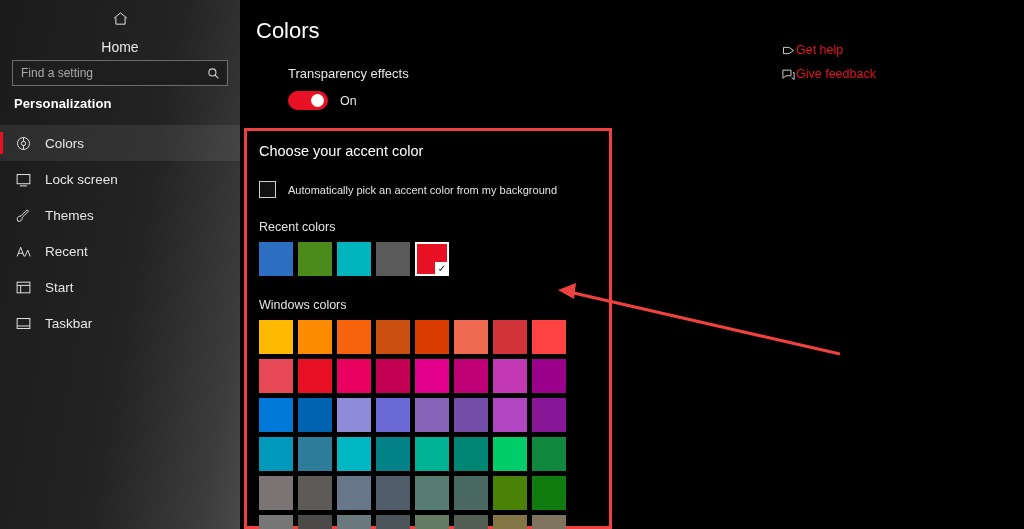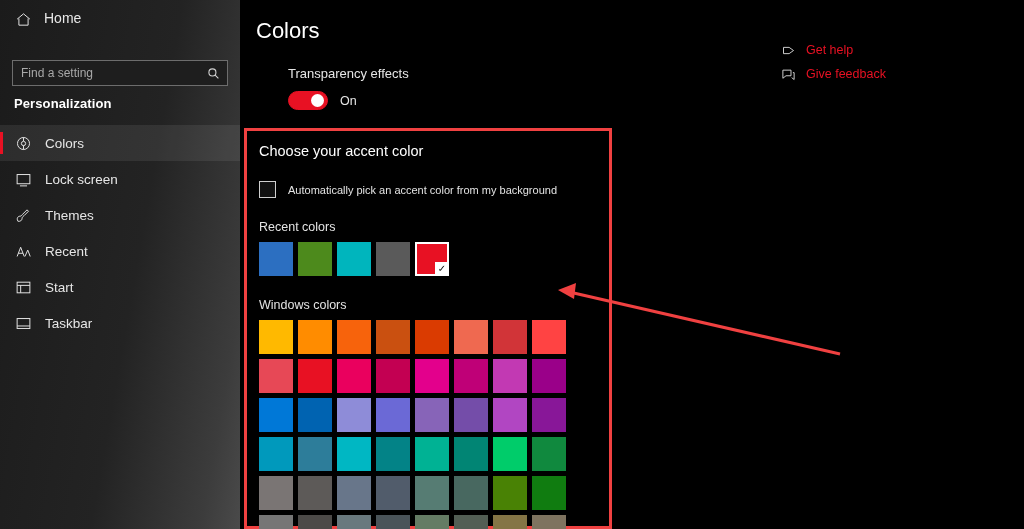--- a/index.html
+++ b/index.html
@@ -10,22 +10,22 @@
     overflow: hidden;
   }
   #app { position: relative; width: 1024px; height: 529px; background: #000; }
 
   
   .sidebar {
     position: absolute; left: 0; top: 0; width: 240px; height: 529px;
     background: linear-gradient(100deg, #1b1b1b 0%, #232323 55%, #3c3c3c 88%, #4a4a4a 100%);
   }
   .home-row {
-    display: flex; align-items: flex-start; gap: 12px;
-    height: 40px; padding: 0 14px; margin-top: 10px;
+    display: flex; align-items: center; gap: 12px;
+    height: 40px; padding: 0 26px; margin-top: 10px; flex-direction: column;
   }
   .home-row .label { color: #e8e8e8; font-size: 14px; }
   .search-wrap {
     position: relative; margin: 10px 14px 0 12px; height: 14px;
   }
   .search-input {
     width: 216px; height: 26px; background: #1e1e1e;
     border: 1px solid #6d6d6d; color: #cfcfcf;
     font-size: 12px; padding: 0 24px 0 8px;
     font-family: "Liberation Sans", sans-serif;
@@ -66,21 +66,21 @@
     position: relative; border: 1px solid #e81123;
   }
   .toggle .knob {
     position: absolute; width: 13px; height: 13px; border-radius: 50%;
     background: #fff; top: 2px; right: 3px;
   }
   .toggle-state { color: #e6e6e6; font-size: 12.5px; }
 
   
   .help-links { position: absolute; right: 104px; top: 38px; width: 140px; }
-  .help-link { display: flex; align-items: center; gap: 10px; height: 24px; }
+  .help-link { display: flex; align-items: center; height: 24px; }
   .help-link .txt { color: #e81123; font-size: 12.5px; }
   .help-ico { width: 16px; height: 16px; color: #d8d8d8; display: flex; align-items: center; justify-content: center; }
 
   
   .accent-panel {
     position: absolute; left: 4px; top: 128px; width: 368px; height: 401px;
     border: 3px solid #f04141;
   }
   .accent-inner { padding: 12px 0 0 12px; }
   .accent-heading { color: #fff; font-size: 14.5px; }

